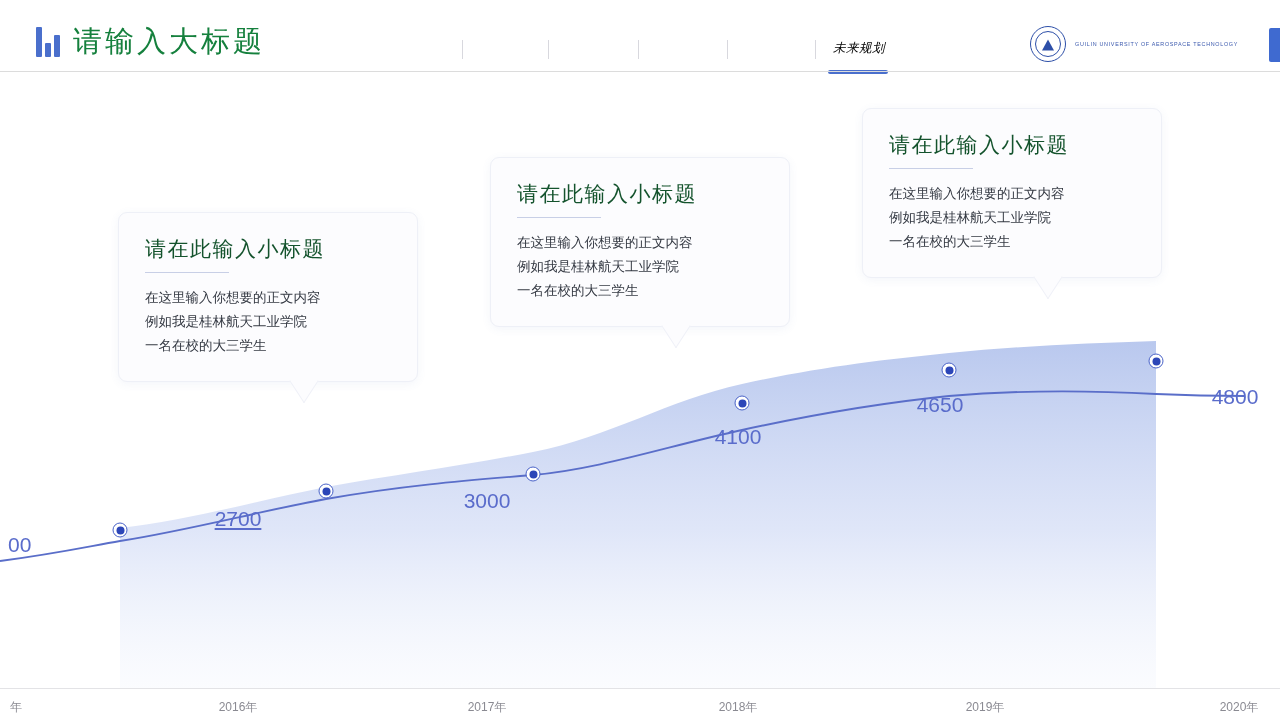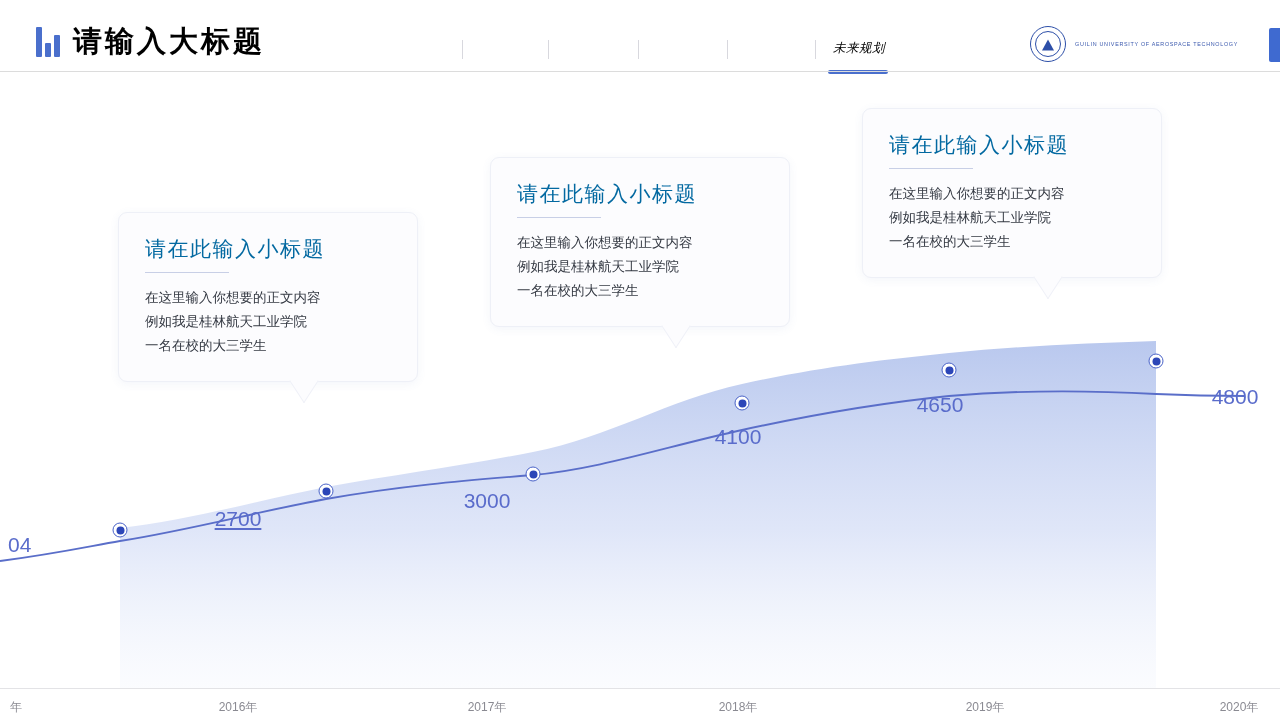--- a/index.html
+++ b/index.html
@@ -20,22 +20,22 @@
   .title-wrap {
     position:absolute; left:36px; top:22px;
     display:flex; align-items:center; gap:13px;
   }
   .bars-icon { display:flex; align-items:flex-end; gap:3px; height:30px; }
   .bars-icon i { display:block; width:6px; background:#4a6fcc; border-radius:1px; }
   .bars-icon i:nth-child(1){ height:30px; }
   .bars-icon i:nth-child(2){ height:14px; }
   .bars-icon i:nth-child(3){ height:22px; }
   .page-title {
-    font-size:29px; color:#000000; letter-spacing:3px;
-    font-family:"DejaVu Sans","Liberation Sans",sans-serif; font-weight:700;
+    font-size:29px; color:#15803d; letter-spacing:3px;
+    font-family:"DejaVu Sans","Liberation Sans",sans-serif; font-weight:400;
     white-space:nowrap;
   }
 
   .nav { position:absolute; left:455px; top:34px; height:38px; }
   .nav-sep {
     position:absolute; top:6px; width:1px; height:19px; background:#d8d8de;
   }
   .nav-item {
     position:absolute; top:6px; font-size:12.5px; color:#8b8fa3;
     white-space:nowrap; letter-spacing:.5px;
@@ -115,21 +115,21 @@
     box-shadow:0 2px 10px rgba(90,110,190,.07);
     padding:22px 26px 24px 26px;
   }
   .callout-tail {
     position:absolute; width:26px; height:26px;
     background:#fcfcfe;
     border-right:1px solid #eef0f7; border-bottom:1px solid #eef0f7;
     transform:rotate(45deg) skew(12deg,12deg);
   }
   .co-title {
-    font-size:21px; color:#0369a1; letter-spacing:1.5px;
+    font-size:21px; color:#14532d; letter-spacing:1.5px;
     font-family:"DejaVu Sans","Liberation Sans",sans-serif;
     white-space:nowrap; margin-bottom:9px;
   }
   .co-rule { width:84px; height:1px; background:#c8cfe6; margin-bottom:12px; }
   .co-body { font-size:13.5px; line-height:24px; color:#333842;
     font-family:"DejaVu Sans","Liberation Sans",sans-serif; }
   .co-body div { white-space:nowrap; }
 </style>
 </head>
 <body>
@@ -188,21 +188,21 @@
       <path fill="none" stroke="#5a6ec9" stroke-width="1.9" d="M0,561
            C 60,553 90,546 120,541
            C 190,530 260,511 326,499
            C 400,486 460,481 533,475
            C 600,469 668,446 742,430
            C 820,413 880,403 949,396
            C 1030,389 1100,391 1156,394
            C 1200,396 1225,396 1245,396"></path>
     </svg>
 
-    <span class="dlabel" style="left:8px;  top:533px; transform:none;">04</span>
+    <span class="dlabel" style="left:8px;  top:533px; transform:none;">00</span>
     <span class="dlabel" style="left:238px;top:507px;text-decoration:underline;">2700</span>
     <span class="dlabel" style="left:487px;top:489px;">3000</span>
     <span class="dlabel" style="left:738px;top:425px;">4100</span>
     <span class="dlabel" style="left:940px;top:393px;">4650</span>
     <span class="dlabel" style="left:1235px;top:385px;">4800</span>
 
     <span class="marker" style="left:120px; top:530px;"></span>
     <span class="marker" style="left:326px; top:491px;"></span>
     <span class="marker" style="left:533px; top:474px;"></span>
     <span class="marker" style="left:742px; top:403px;"></span>

